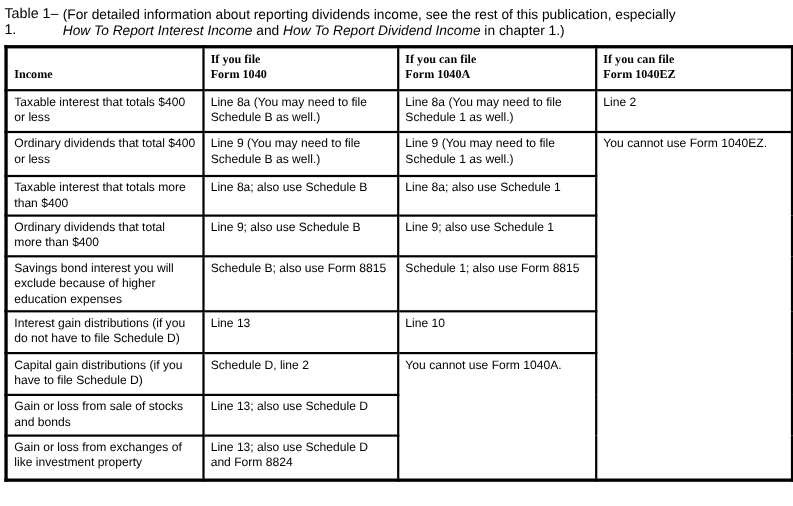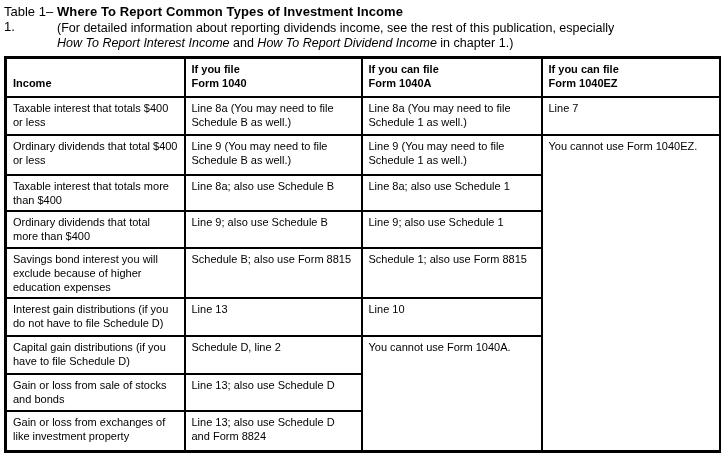--- a/index.html
+++ b/index.html
@@ -62,37 +62,37 @@
     text-align: left;
     font-size: 11px;
     line-height: 14px;
     padding: 3px 6px 3px 6px;
     overflow: hidden;
   }
   table.report th {
     vertical-align: bottom;
     font-weight: bold;
     padding-bottom: 6px;
+    font-family: Liberation Serif, serif;
   }
   table.report td {
     vertical-align: top;
   }
   td.note-cell {
     vertical-align: middle;
   }
 </style>
 </head>
 <body>
 
 <div class="page">
 
   <div class="caption">
     <div class="cap-label">Table 1–1.</div>
     <div class="cap-body">
-      <div class="cap-title">Where To Report Common Types of Investment Income</div>
       <div class="cap-sub"><span>(For detailed information about reporting dividends income, see the rest of this publication, especially</span><br><span class="italic">How To Report Interest Income</span><span> and </span><span class="italic">How To Report Dividend Income</span><span> in chapter 1.)</span></div>
     </div>
   </div>
 
   <table class="report">
     <colgroup>
       <col style="width:179px">
       <col style="width:177px">
       <col style="width:180px">
       <col style="width:179px">
@@ -101,21 +101,21 @@
         <tr style="height:38px">
       <th><span>Income</span></th>
       <th><span>If you file</span><br><span>Form 1040</span></th>
       <th><span>If you can file</span><br><span>Form 1040A</span></th>
       <th><span>If you can file</span><br><span>Form 1040EZ</span></th>
     </tr>
     <tr style="height:38px">
       <td>Taxable interest that totals $400 or less</td>
       <td>Line 8a (You may need to file Schedule B as well.)</td>
       <td>Line 8a (You may need to file Schedule 1 as well.)</td>
-      <td>Line 7</td>
+      <td>Line 2</td>
     </tr>
     <tr style="height:40px">
       <td>Ordinary dividends that total $400 or less</td>
       <td>Line 9 (You may need to file Schedule B as well.)</td>
       <td>Line 9 (You may need to file Schedule 1 as well.)</td>
       <td class="note-cell" rowspan="8">You cannot use Form 1040EZ.</td>
     </tr>
     <tr style="height:20px">
       <td>Taxable interest that totals more than $400</td>
       <td>Line 8a; also use Schedule B</td>

